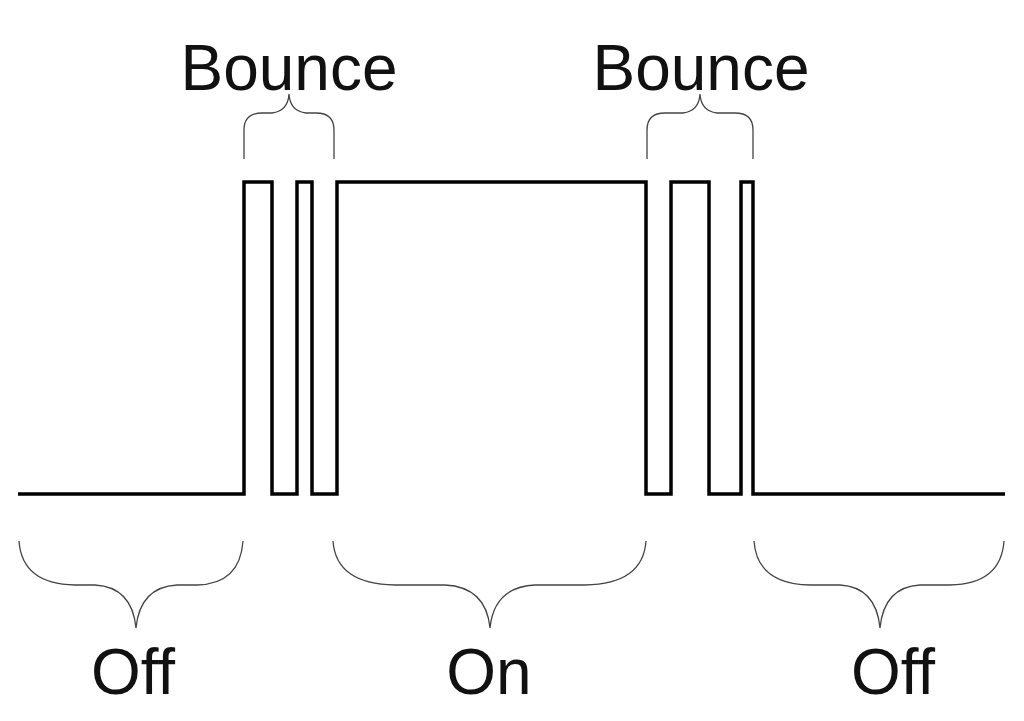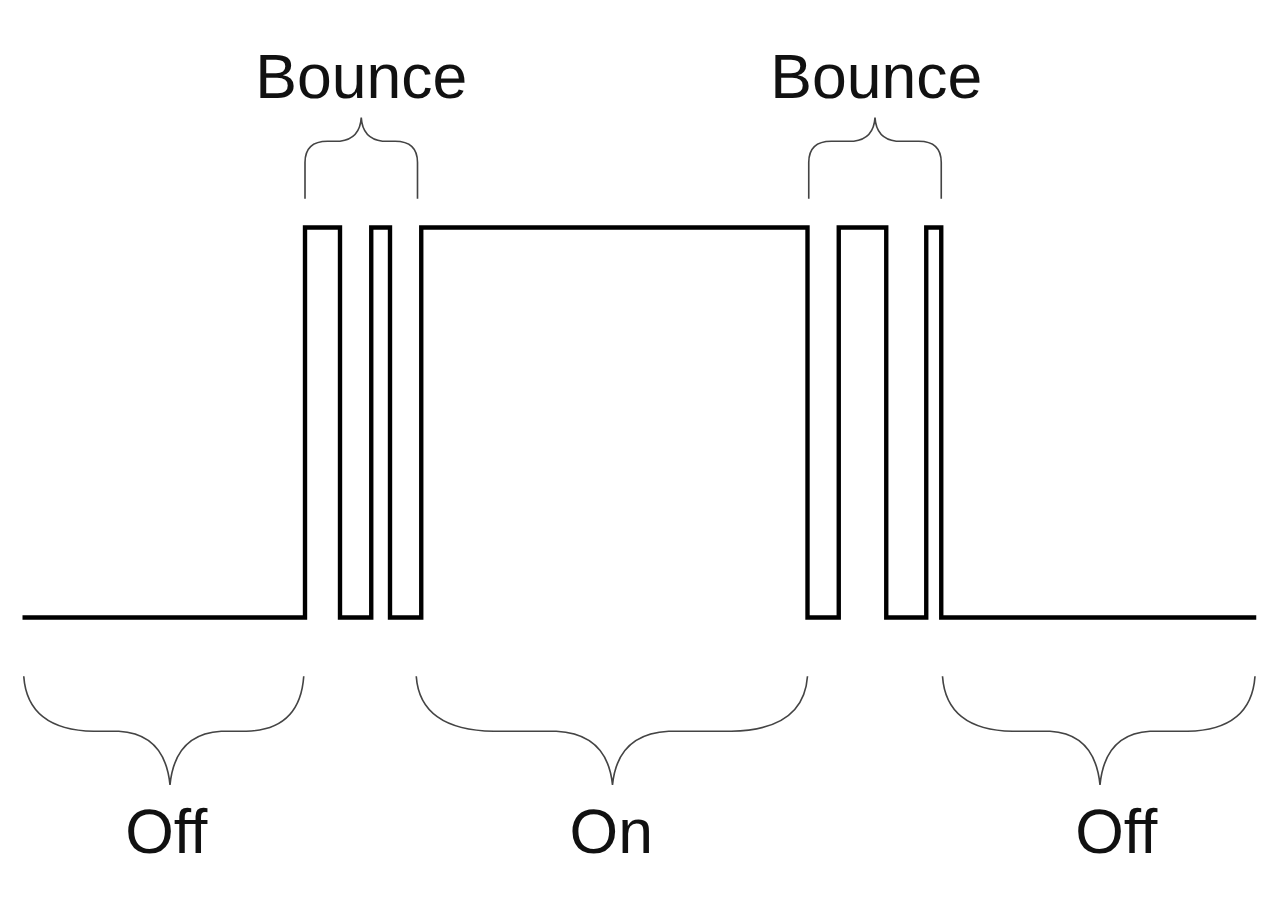--- a/index.html
+++ b/index.html
@@ -1,18 +1,18 @@
 <!DOCTYPE html>
 <html><head>
 <meta charset="utf-8">
 <style>
   html, body { margin:0; padding:0; background:#ffffff; }
   body { width:1024px; height:721px; position:relative; overflow:hidden; font-family:"Liberation Sans", sans-serif; }
   svg { position:absolute; left:0; top:0; }
-  .label { position:absolute; font-size:50px; color:#111; transform:translateX(-50%); white-space:nowrap; line-height:1; }
+  .label { position:absolute; font-size:64px; color:#111; transform:translateX(-50%); white-space:nowrap; line-height:1; }
 </style>
 </head>
 <body>
 
 <svg width="1024" height="721" viewBox="0 0 1024 721">
   <polyline fill="none" stroke="#000" stroke-width="3.5" stroke-linejoin="miter" points="18,494 244,494 244,182 272,182 272,494 297,494 297,182 312,182 312,494 337,494 337,182 646,182 646,494 671,494 671,182 709,182 709,494 741,494 741,182 753,182 753,494 1005,494"></polyline>
 
   <path fill="none" stroke="#444" stroke-width="1.3" d="M244,159 L244,130 Q244,113 262,113 L272,113 Q288,111 289,94 Q290,111 306,113 L316,113 Q334,113 334,130 L334,159"></path>
   <path fill="none" stroke="#444" stroke-width="1.3" d="M647,159 L647,130 Q647,113 665,113 L683,113 Q699,111 700,94 Q701,111 717,113 L735,113 Q753,113 753,130 L753,159"></path>
 

